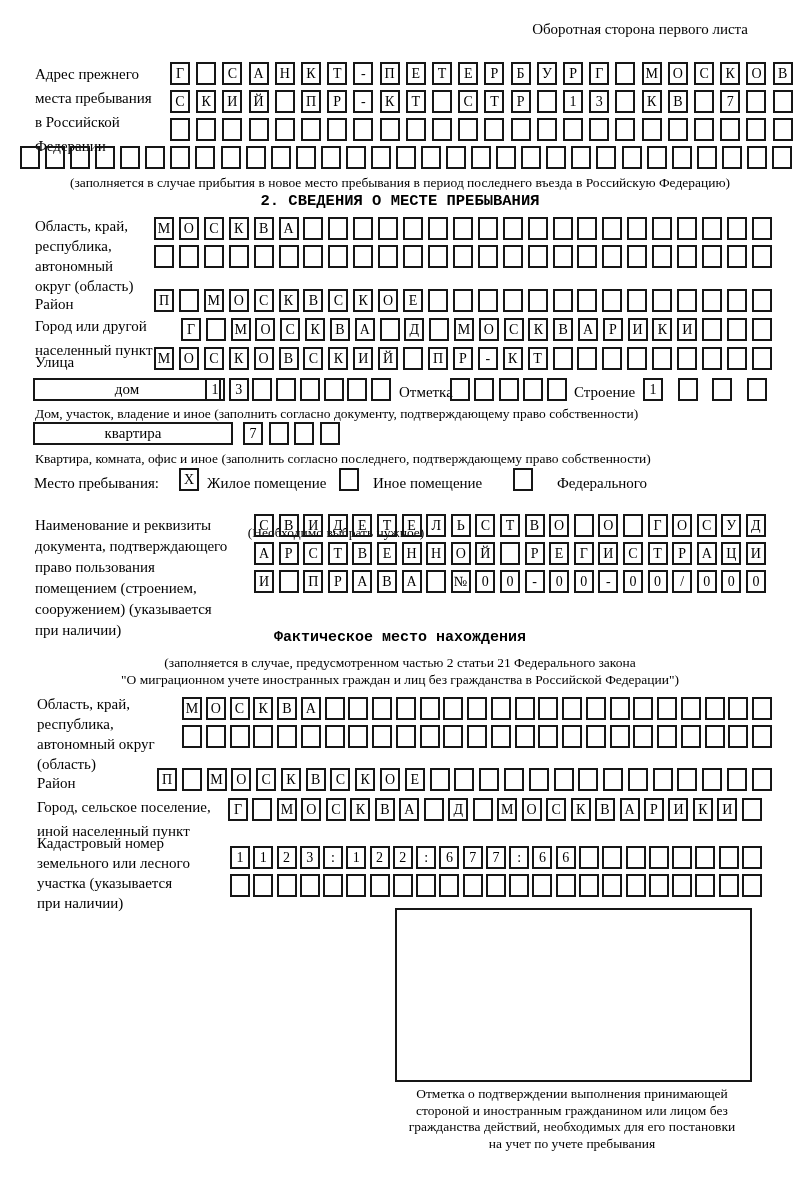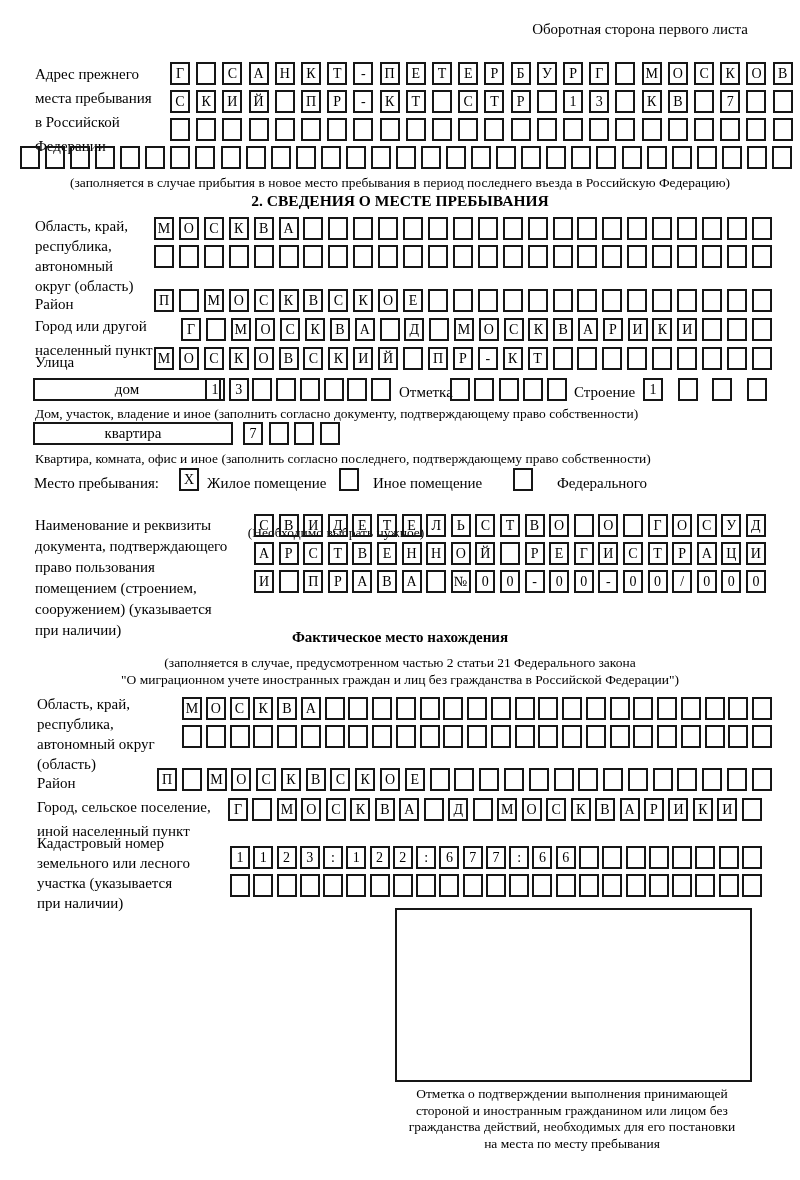--- a/index.html
+++ b/index.html
@@ -7,21 +7,21 @@
   body {
     width: 800px; height: 1180px; position: relative;
     background: #ffffff; color: #000;
     font-family: "Liberation Serif", serif;
     overflow: hidden;
   }
   .lbl { position: absolute; font-size: 15px; line-height: 24px; white-space: pre-line; }
   .lh20 { line-height: 20px; } .lh21 { line-height: 21px; }
   .cap { position: absolute; font-size: 13.5px; line-height: 16px; white-space: pre-line; }
   .center { left: 0; width: 800px; text-align: center; }
-  .title { position: absolute; font-weight: bold; font-size: 15.5px; }
+  .title { position: absolute; font-weight: bold; font-size: 15.5px; font-family: Liberation Mono, monospace; }
   .cellrow { position: absolute; display: flex; justify-content: space-between; height: 23px; }
   .cell {
     flex: 0 0 20px; width: 20px; height: 23px;
     border: 2px solid #161616; text-align: center;
     font-size: 14px; line-height: 19px; overflow: hidden;
   }
   .widebox {
     position: absolute; height: 23px; border: 2px solid #161616;
     text-align: center; font-size: 15px; line-height: 19px;
   }
@@ -597,13 +597,13 @@
     <span class="cell"></span>
     <span class="cell"></span>
     <span class="cell"></span>
     <span class="cell"></span>
   </div>
 
 <div class="stamp" style="left:395px; top:908px; width:357px; height:174px;"></div>
 <div class="cap" style="left:372px; top:1086px; width:400px; text-align:center; line-height:16.5px;">Отметка о подтверждении выполнения принимающей
 стороной и иностранным гражданином или лицом без
 гражданства действий, необходимых для его постановки
-на места по месту пребывания</div>
+на учет по учете пребывания</div>
 
 </body></html>

